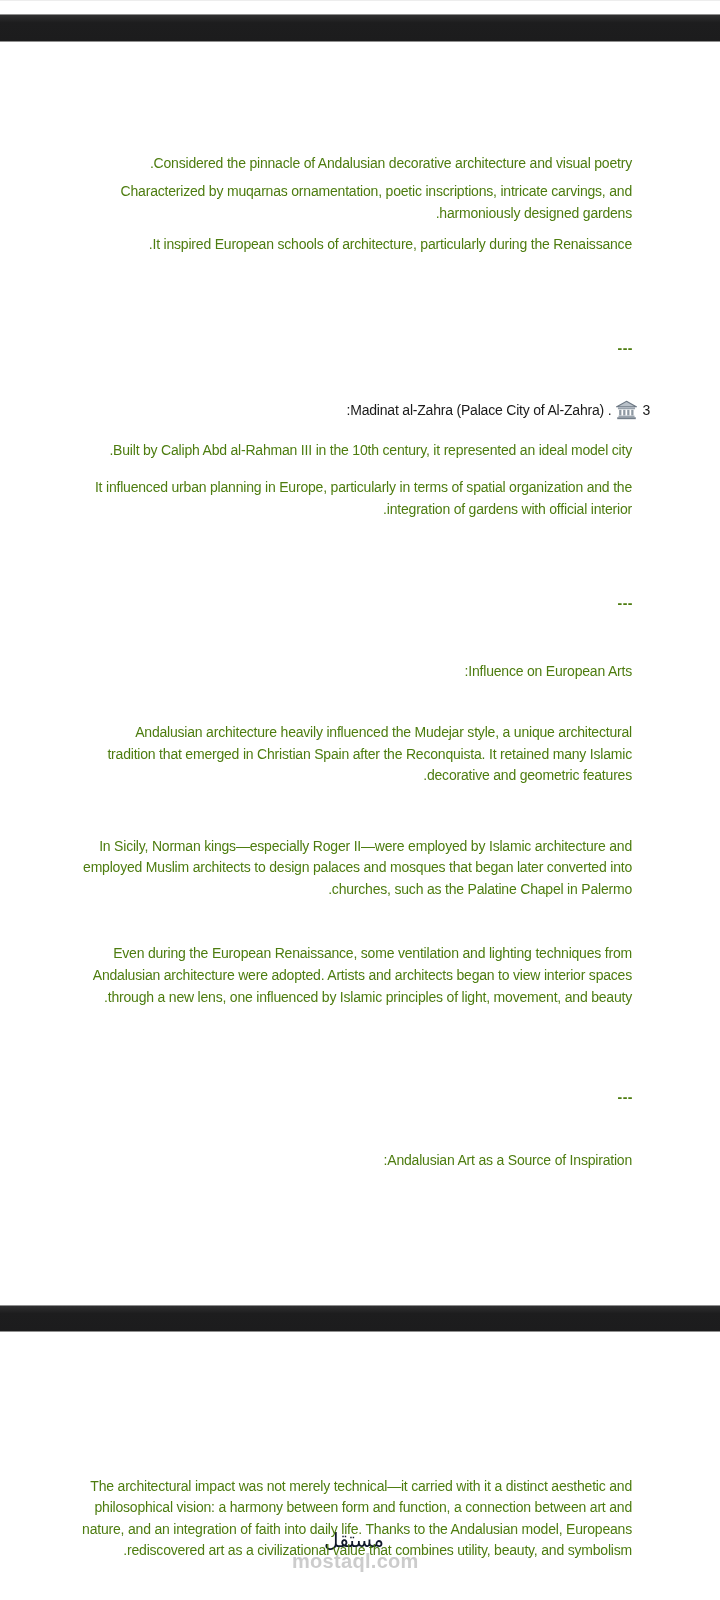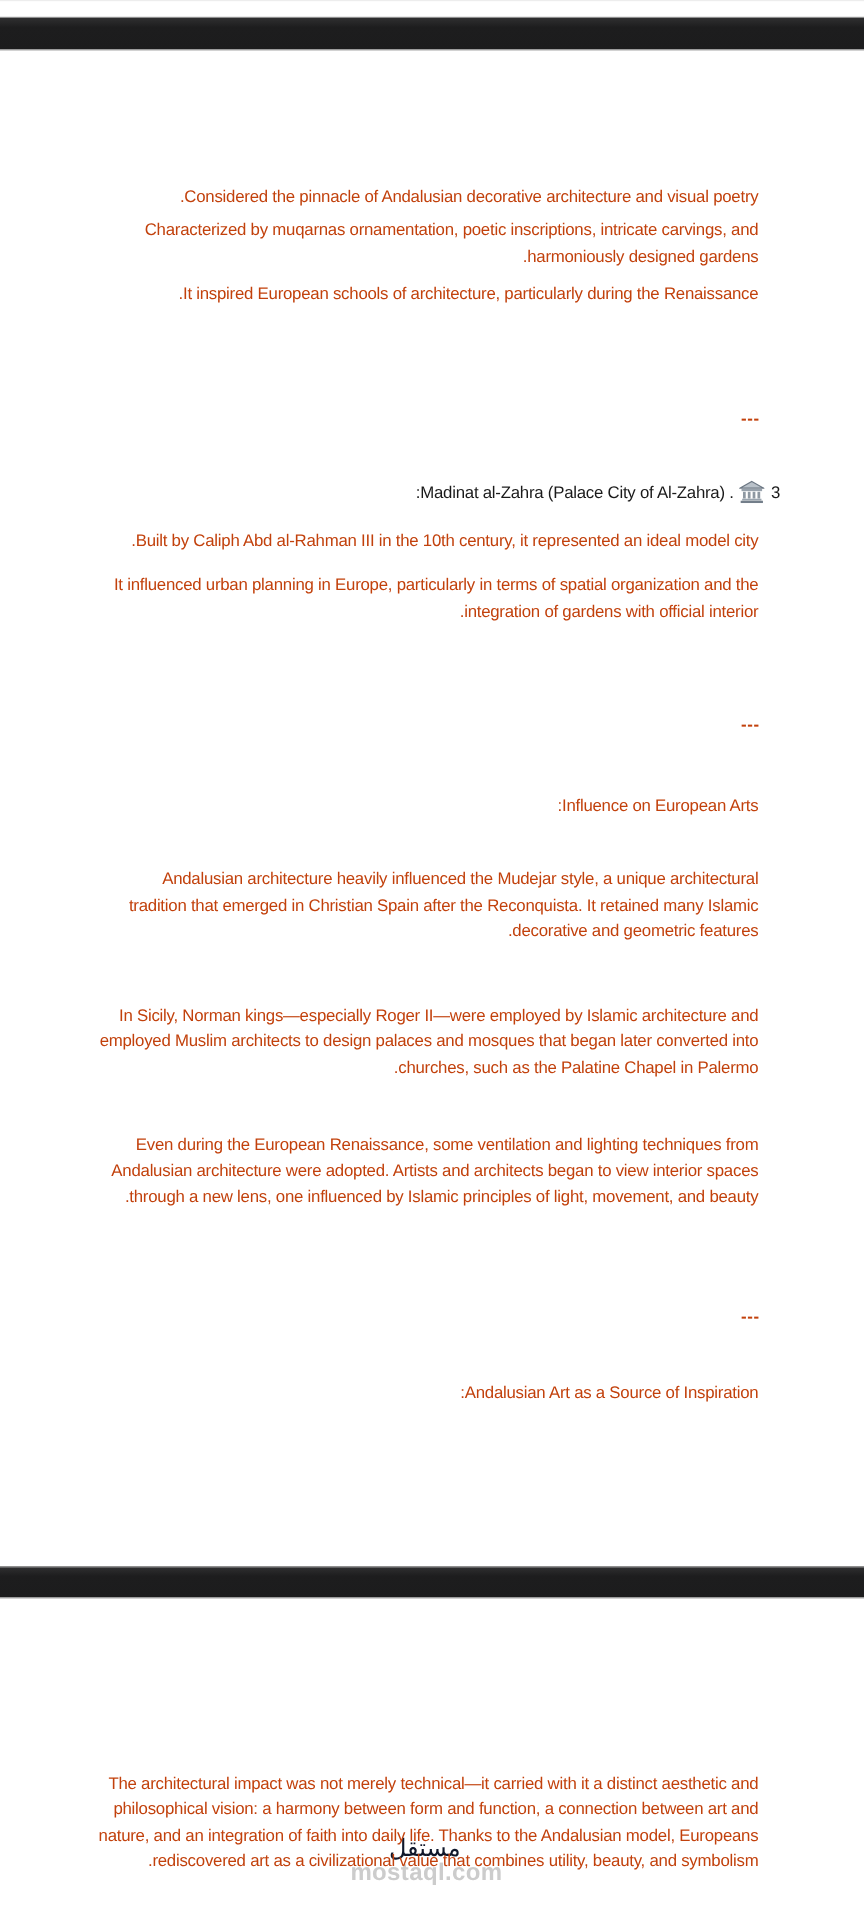--- a/index.html
+++ b/index.html
@@ -14,21 +14,21 @@
     position:absolute;left:0;right:0;
     background:linear-gradient(180deg,#2f2f30 0%,#1d1d1e 30%,#1c1c1d 100%);
     border-top:1px solid #8f8f8f;border-bottom:1px solid #8f8f8f;
   }
   .bar.top{top:14px;height:26px;}
   .bar.bottom{top:1305px;height:25px;}
   .line{
     position:absolute;right:88px;
     white-space:nowrap;
     font-size:14px;line-height:21.6px;letter-spacing:-0.2px;
-    color:#c2410c;text-align:center;z-index:2;
+    color:#4d7c0f;text-align:center;z-index:2;
   }
   .separator{font-weight:600;letter-spacing:0.5px;right:87px;}
   .heading-line{
     position:absolute;right:70px;display:flex;align-items:flex-start;gap:5px;
     font-size:14px;line-height:22px;letter-spacing:-0.2px;color:#1a1a1a;
     white-space:nowrap;z-index:2;
   }
   .building-icon{display:inline-block;width:21px;height:20px;position:relative;top:1px;}
   .watermark{
     position:absolute;top:1526px;left:292px;width:124px;

